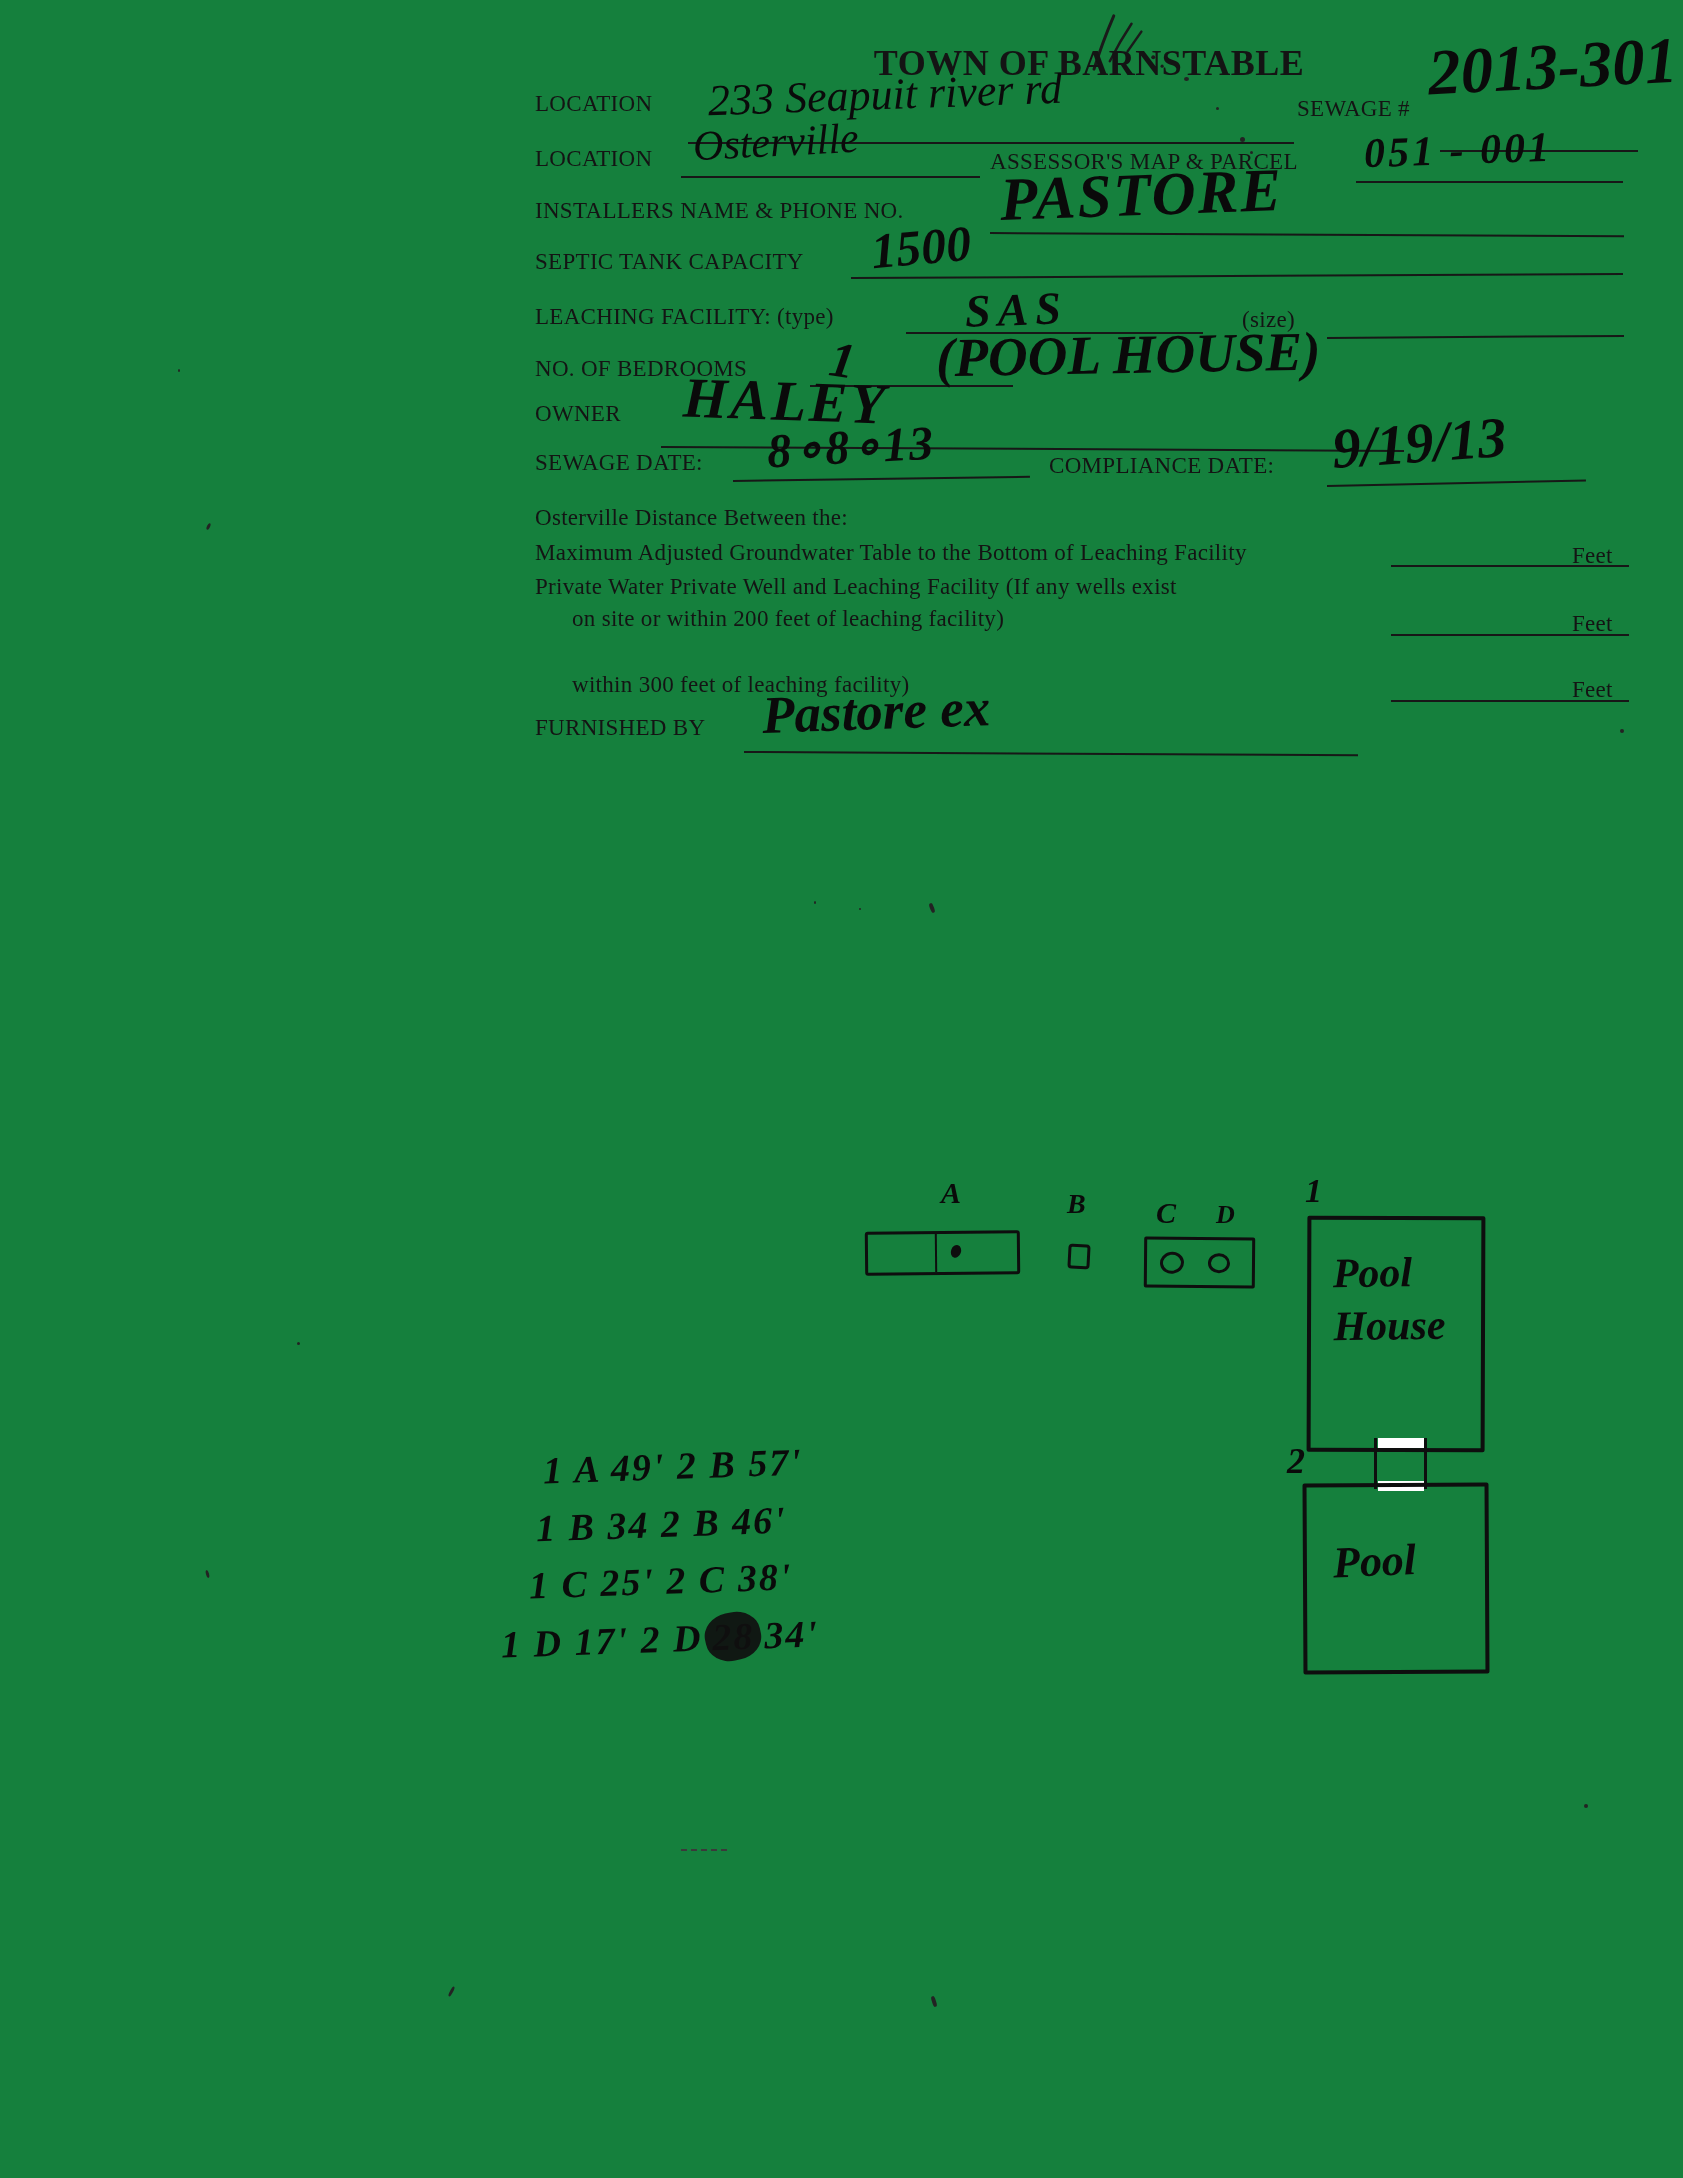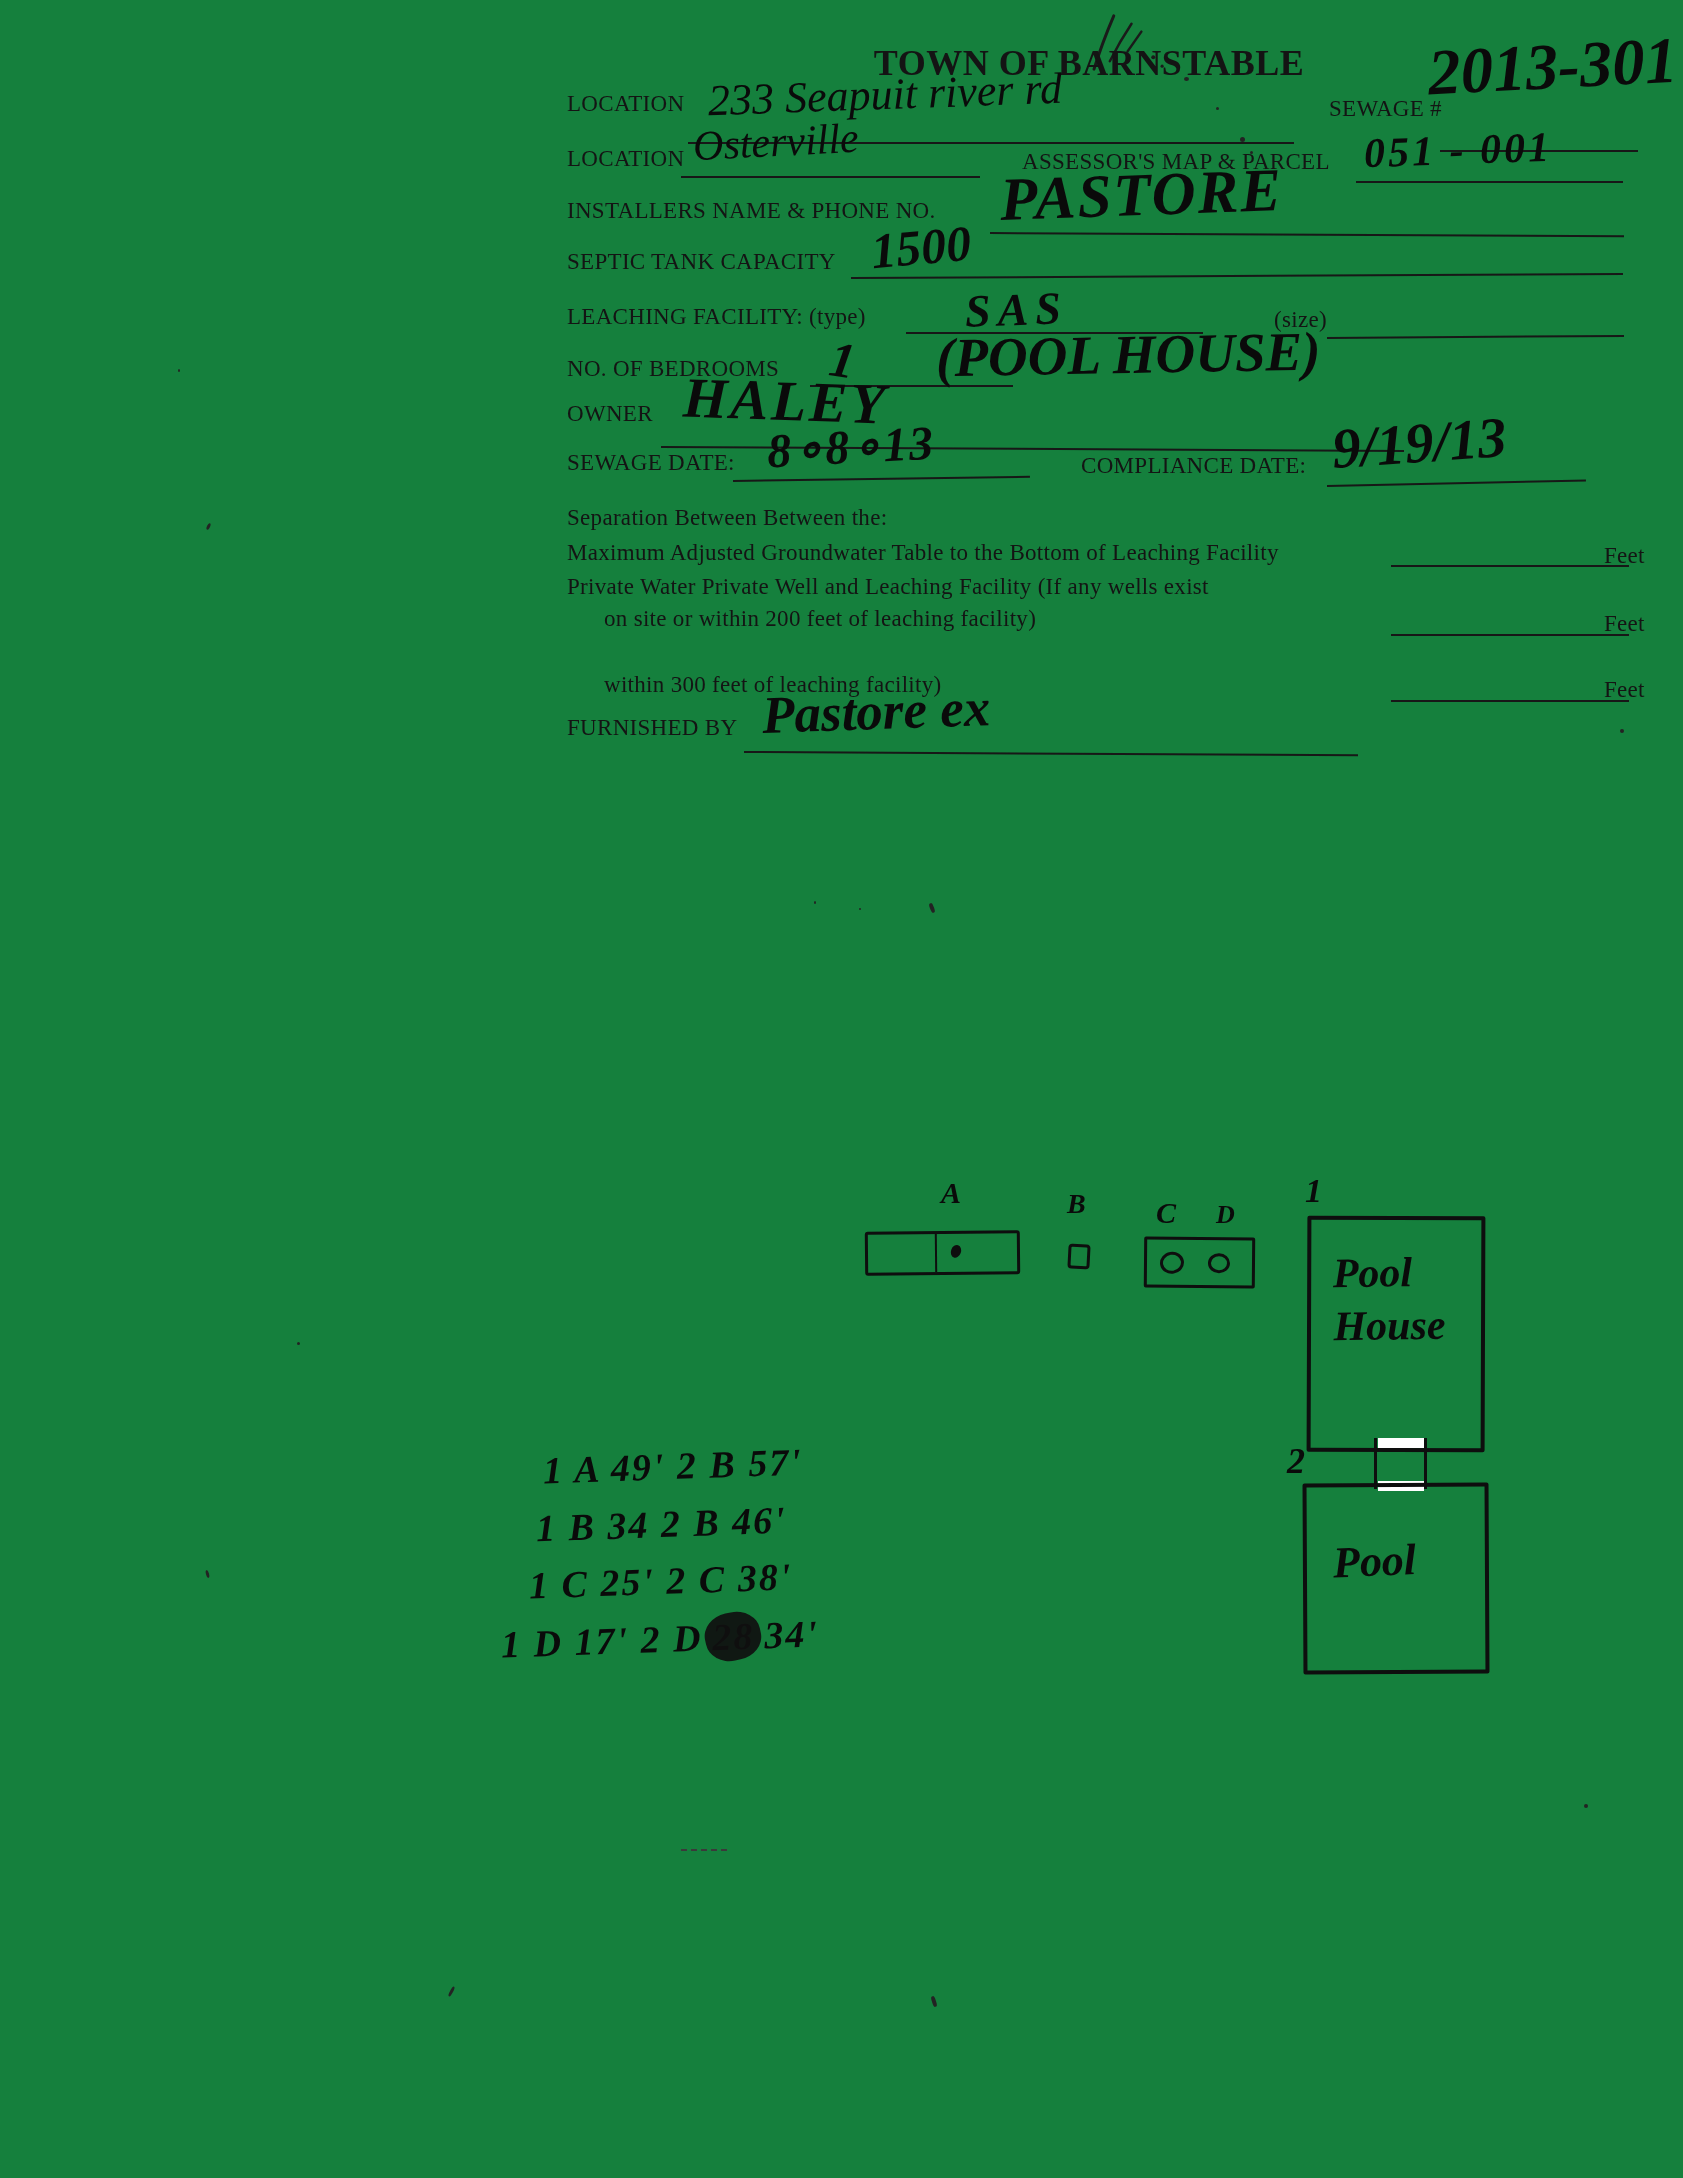--- a/index.html
+++ b/index.html
@@ -6,21 +6,21 @@
   .page {
     position:relative; width:1683px; height:2178px;
     background:#15803d; overflow:hidden;
     font-family:"Liberation Serif","DejaVu Serif",serif; color:#141414;
   }
   .title {
     position:absolute; font-weight:bold; font-size:36px; letter-spacing:0.5px;
     text-align:center; white-space:nowrap;
   }
   .lbl {
-    position:absolute; font-size:23px; letter-spacing:0.3px; white-space:nowrap; color:#141414;margin-left:32px;
+    position:absolute; font-size:23px; letter-spacing:0.3px; white-space:nowrap; color:#141414;
   }
   .hw {
     position:absolute; font-family:cursive; font-style:italic; font-weight:700;
     color:#0a0a0a; white-space:nowrap; line-height:1;
   }
   .hw-light { font-weight:400; }
   .rule { position:absolute; border-top:2px solid #171717; transform-origin:left center; }
   .shape { position:absolute; border:3px solid #0e0e0e; background:transparent; }
   .speck { position:absolute; background:#232323; border-radius:50%; }
   .dashmark { position:absolute; border-top:2px dashed #3a3a3a; width:46px; }
@@ -89,21 +89,21 @@
   <div class="rule" style="left:661px;top:446px;width:743px;transform:rotate(.3deg);"></div>
 
   <div class="lbl" style="left:535px;top:450px;">SEWAGE DATE:</div>
   <div class="hw" style="left:767px;top:423px;font-size:48px;transform:rotate(-3deg);letter-spacing:2px;">8∘8∘13</div>
   <div class="rule" style="left:733px;top:480px;width:297px;transform:rotate(-.8deg);"></div>
   <div class="lbl" style="left:1049px;top:453px;">COMPLIANCE DATE:</div>
   <div class="hw" style="left:1332px;top:414px;font-size:57px;transform:rotate(-4deg);">9/19/13</div>
   <div class="rule" style="left:1327px;top:485px;width:259px;transform:rotate(-1.2deg);"></div>
   <div class="speck" style="left:1620px;top:729px;width:4px;height:4px;"></div>
 
-  <div class="lbl" style="left:535px;top:505px;">Separation Between Between the:</div>
+  <div class="lbl" style="left:535px;top:505px;">Osterville Distance Between the:</div>
 
   <div class="lbl" style="left:535px;top:540px;">Maximum Adjusted Groundwater Table to the Bottom of Leaching Facility</div>
   <div class="rule" style="left:1391px;top:565px;width:238px;"></div>
   <div class="lbl" style="left:1572px;top:543px;">Feet</div>
 
   <div class="lbl" style="left:535px;top:574px;">Private Water Private Well and Leaching Facility (If any wells exist</div>
   <div class="lbl" style="left:572px;top:606px;">on site or within 200 feet of leaching facility)</div>
   <div class="rule" style="left:1391px;top:634px;width:238px;"></div>
   <div class="lbl" style="left:1572px;top:611px;">Feet</div>
 

